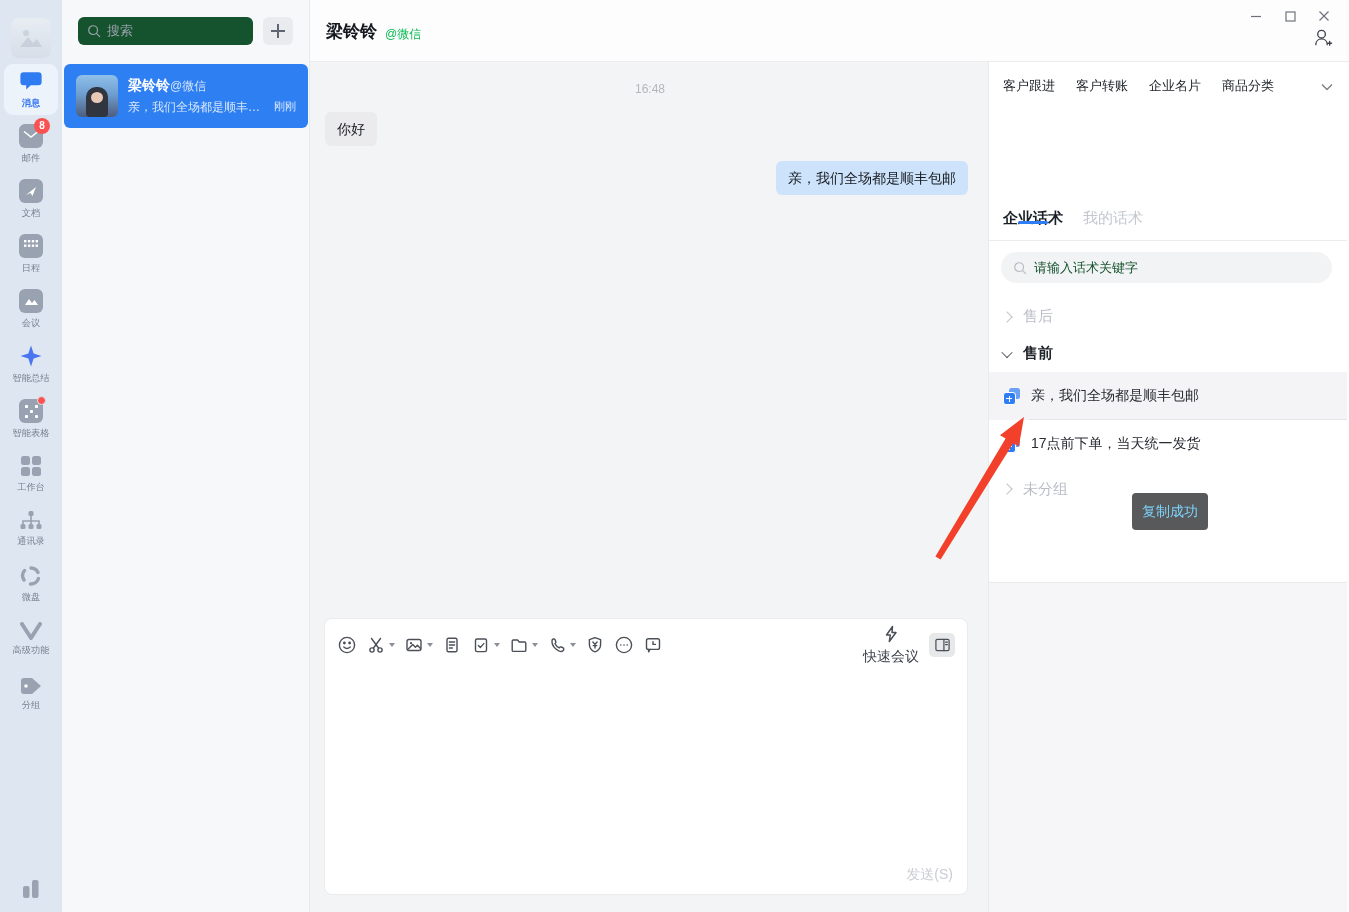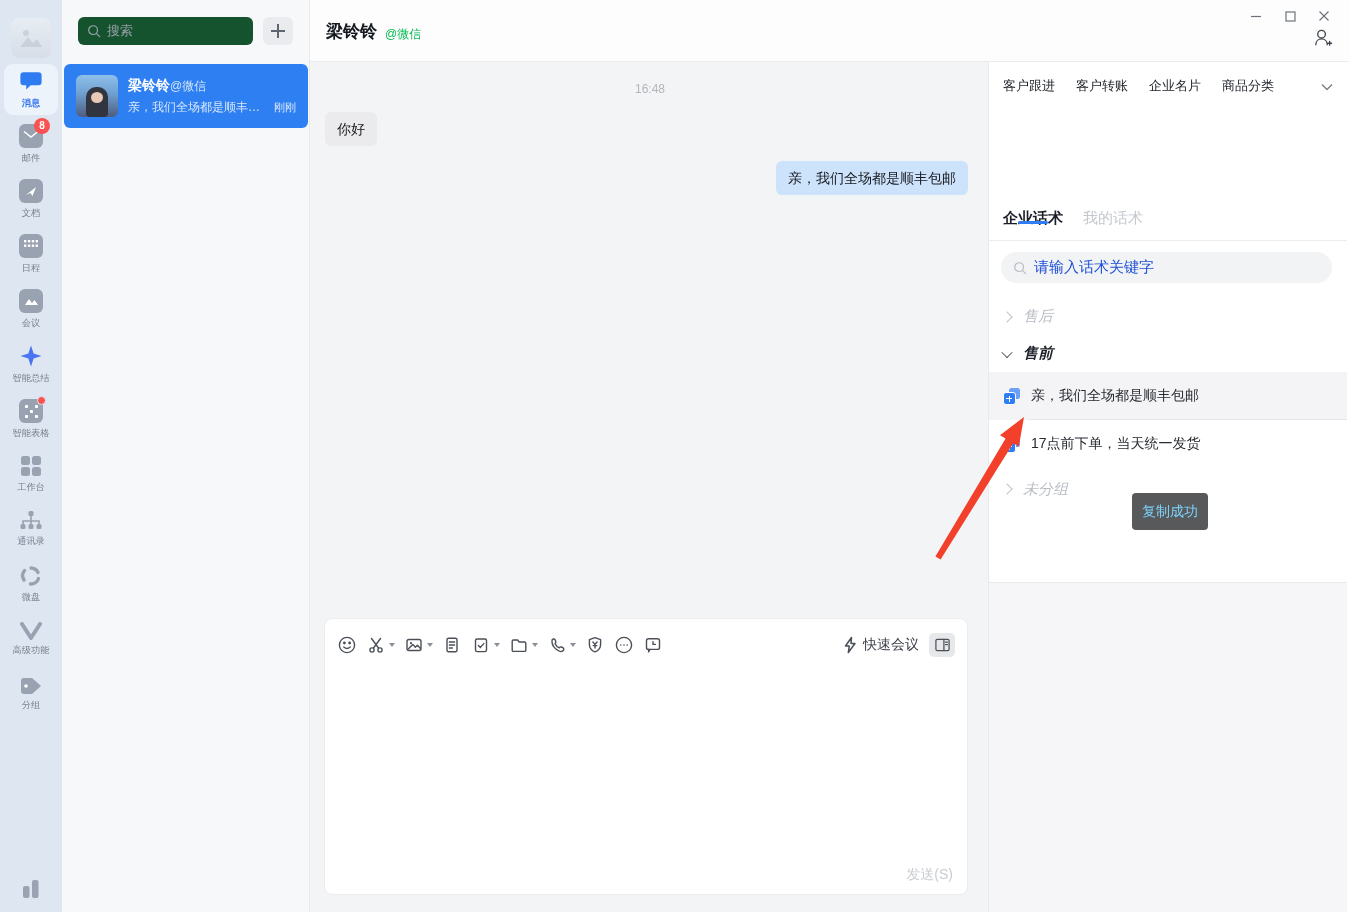--- a/index.html
+++ b/index.html
@@ -35,21 +35,21 @@
   .add-btn::after  { left:14.2px; top:7px; width:1.6px; height:14px; }
   .conv { position:absolute; left:2px; top:64px; width:244px; height:64px; background:#2e7ff2; border-radius:6px; display:flex; align-items:center; padding:0 12px; gap:10px; cursor:pointer; }
   .conv-av { width:42px; height:42px; border-radius:6px; flex:none; overflow:hidden; position:relative;
     background:linear-gradient(180deg,#8fc0ea 0%,#6f9fd0 45%,#4e5d7d 100%); }
   .conv-av::before { content:""; position:absolute; left:10px; top:12px; width:22px; height:30px; border-radius:10px 10px 4px 4px; background:#30353f; }
   .conv-av::after { content:""; position:absolute; left:15px; top:17px; width:12px; height:11px; border-radius:50%; background:#e9c9b6; }
   .conv-main { flex:1; min-width:0; }
   .conv-line1 { display:flex; align-items:baseline; }
   .conv-name { color:#fff; font-size:14px; font-weight:bold; }
   .conv-tag { color:rgba(255,255,255,.78); font-size:12px; }
-  .conv-line2 { display:flex; align-items:center; margin-top:4px; }
+  .conv-line2 { display:flex; margin-top:4px; }
   .conv-prev { flex:1; color:rgba(255,255,255,.82); font-size:12px; white-space:nowrap; overflow:hidden; }
   .conv-time { color:rgba(255,255,255,.82); font-size:11px; margin-left:8px; }
 
   
   .hdr { position:absolute; left:310px; top:0; width:1039px; height:62px; background:#fdfdfe; border-bottom:1px solid #ececee; }
   .hdr-title { position:absolute; left:16px; top:20px; font-size:17px; font-weight:bold; color:#14181f; }
   .hdr-tag { position:absolute; left:75px; top:26px; font-size:12px; color:#09bb52; }
   .winctl { position:absolute; right:8px; top:2px; display:flex; }
   .winctl .wbtn { width:34px; height:28px; display:flex; align-items:center; justify-content:center; cursor:pointer; color:#6e737b; }
   .addp { position:absolute; right:16px; top:28px; cursor:pointer; }
@@ -61,44 +61,44 @@
   .b-in  { left:15px; top:50px; background:#ebebed; }
   .b-out { right:22px; top:99px; background:#cce3fb; }
 
   
   .composer { position:absolute; left:324px; top:618px; width:644px; height:277px; background:#fff; border:1px solid #ececee; border-radius:8px; }
   .tools { position:absolute; left:12px; top:8px; right:12px; height:36px; display:flex; align-items:center; }
   .tool { display:flex; align-items:center; margin-right:9px; cursor:pointer; }
   .tool svg { display:block; }
   .caret { width:0; height:0; border-left:3.5px solid transparent; border-right:3.5px solid transparent; border-top:4px solid #8a8f98; margin-left:3px; }
   .tools-right { margin-left:auto; display:flex; align-items:center; gap:10px; }
-  .quick { display:flex; align-items:center; gap:5px; cursor:pointer; }
+  .quick { display:flex; align-items:center; gap:5px; cursor:pointer;flex-direction:column; }
   .quick span { font-size:14px; color:#3c414a; }
   .toggle-btn { width:26px; height:24px; background:#e7e8ea; border-radius:5px; display:flex; align-items:center; justify-content:center; cursor:pointer; }
   .send { position:absolute; right:14px; bottom:10px; font-size:14px; color:#c9ccd2; cursor:pointer; }
   .compose-input { position:absolute; left:12px; top:48px; right:12px; bottom:40px; }
 
   
   .rp { position:absolute; left:988px; top:62px; width:359px; height:850px; background:#fff; border-left:1px solid #e9eaec; }
   .rp-tabs { position:absolute; left:0; top:0; width:100%; height:48px; display:flex; align-items:center; padding:0 14px; gap:21px; background:#fff; }
   .rp-tab { font-size:13px; color:#1c2026; cursor:pointer; white-space:nowrap; }
   .rp-tabs .chev { margin-left:auto; cursor:pointer; }
   .blue-block { position:absolute; left:0; top:48px; width:100%; height:86px; background:#2b7bf0; padding:11px 9px; }
   .cat-row { display:flex; gap:9px; margin-bottom:10px; }
   .cat { width:60px; height:27px; border-radius:4px; background:rgba(255,255,255,.16); color:#fff; font-size:13px;
     display:flex; align-items:center; justify-content:center; cursor:pointer; }
   .cat.sel { background:#fff; color:#2b7bf0; font-weight:bold; }
   .sub-tabs { position:absolute; left:0; top:134px; width:100%; height:45px; border-bottom:1px solid #ececee; display:flex; align-items:center; padding:16px 14px; gap:20px; }
   .sub-tab { font-size:15px; color:#c3c7cd; cursor:pointer; position:relative; height:100%; display:flex; align-items:center; }
   .sub-tab.sel { color:#1a1e26; font-weight:bold; }
   .sub-tab.sel::after { content:""; position:absolute; left:50%; transform:translateX(-50%); bottom:0; width:30px; height:3px; background:#2f7df5; border-radius:2px; }
   .rp-search { position:absolute; left:12px; top:190px; width:331px; height:31px; background:#f2f3f5; border-radius:16px; display:flex; align-items:center; padding:0 12px; gap:7px; }
-  .rp-search .ph { font-size:15px; color:#1d4ed8; }
+  .rp-search .ph { font-size:13px; color:#14532d; }
   .rp-list { position:absolute; left:0; top:236px; width:100%; }
-  .grp-row { height:37px; display:flex; align-items:center; padding:0 14px; gap:12px; cursor:pointer;font-style:italic; }
+  .grp-row { height:37px; display:flex; align-items:center; padding:0 14px; gap:12px; cursor:pointer; }
   .grp-label { font-size:15px; }
   .grp-muted { color:#b9bec6; }
   .grp-dark { color:#20242b; font-weight:bold; }
   .chev-r { width:8px; height:8px; border-right:1.6px solid #c0c4cb; border-bottom:1.6px solid #c0c4cb; transform:rotate(-45deg); }
   .chev-d { width:8px; height:8px; border-right:1.6px solid #555a63; border-bottom:1.6px solid #555a63; transform:rotate(45deg) translate(-1px,-1px); }
   .rp-item { min-height:48px; display:flex; align-items:center; padding:0 14px; gap:11px; cursor:pointer; position:relative; }
   .rp-item.hov { background:#f4f4f6; }
   .rp-item .divider { position:absolute; left:40px; right:0; bottom:0; height:1px; background:#e4e5e8; }
   .rp-item-text { font-size:14px; color:#262a31; }
   .copy-icon { width:17px; height:17px; position:relative; flex:none; }

